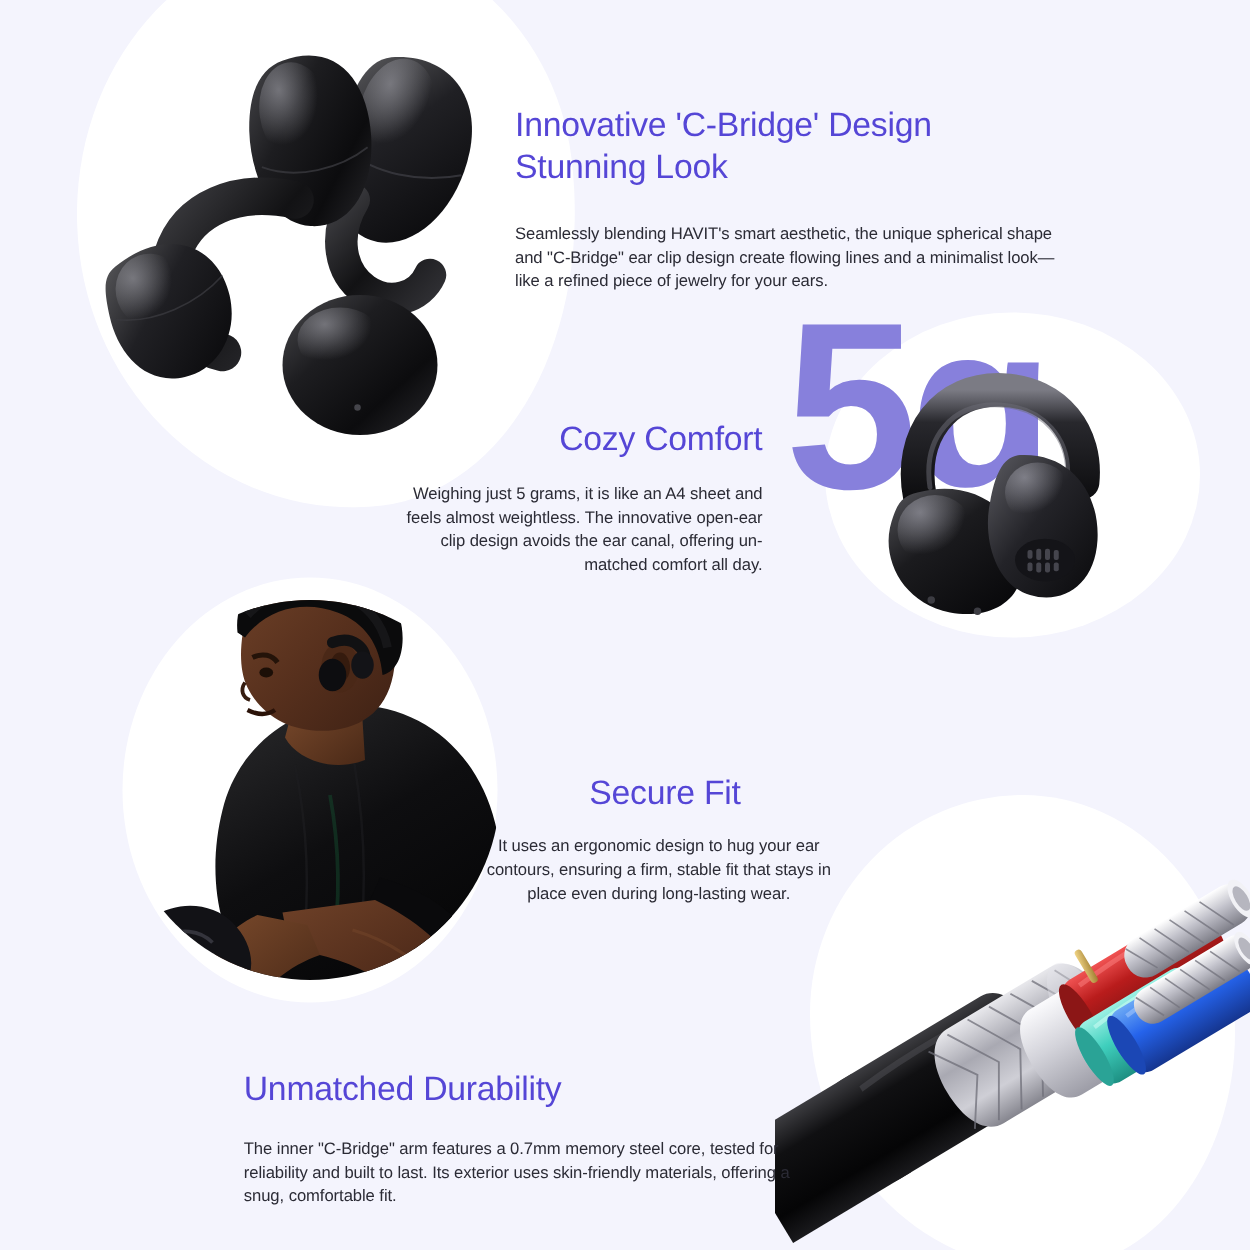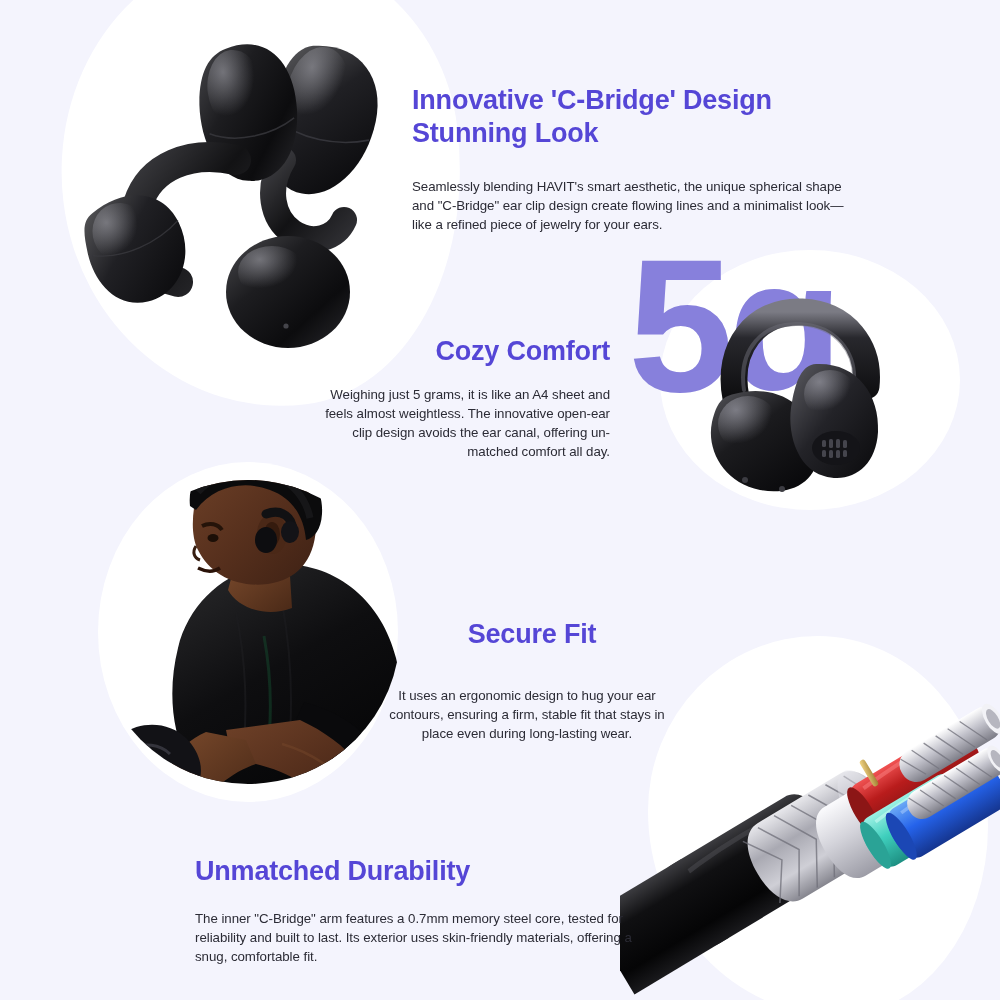--- a/index.html
+++ b/index.html
@@ -21,21 +21,21 @@
     inset: 0;
     width: 1000px;
     height: 1000px;
     background: #f4f4fd;
     overflow: hidden;
   }
 
   
   .feature-heading {
     color: #5546d6;
-    font-weight: bold;
+    font-weight: normal;
     font-size: 27px;
     line-height: 1.22;
     letter-spacing: -0.2px;
     white-space: pre-line;
   }
   .feature-body {
     color: #2b2b35;
     font-size: 13.3px;
     line-height: 1.42;
     letter-spacing: -0.05px;
@@ -109,21 +109,21 @@
     border-radius: 50%;
   }
   .athlete-art { position: absolute; left: 86px; top: 452px; width: 330px; height: 360px; }
   .sec3-text {
     position: absolute;
     left: 382px;
     top: 618px;
     width: 300px;
     text-align: center;
   }
-  .sec3-text .feature-body { margin-top: 36px; width: 290px; }
+  .sec3-text .feature-body { margin-top: 17px; width: 290px; }
 
   
   .blob-4 {
     position: absolute;
     left: 648px;
     top: 636px;
     width: 340px;
     height: 380px;
     background: #ffffff;
     border-radius: 50% 50% 44% 56% / 46% 50% 50% 54%;

